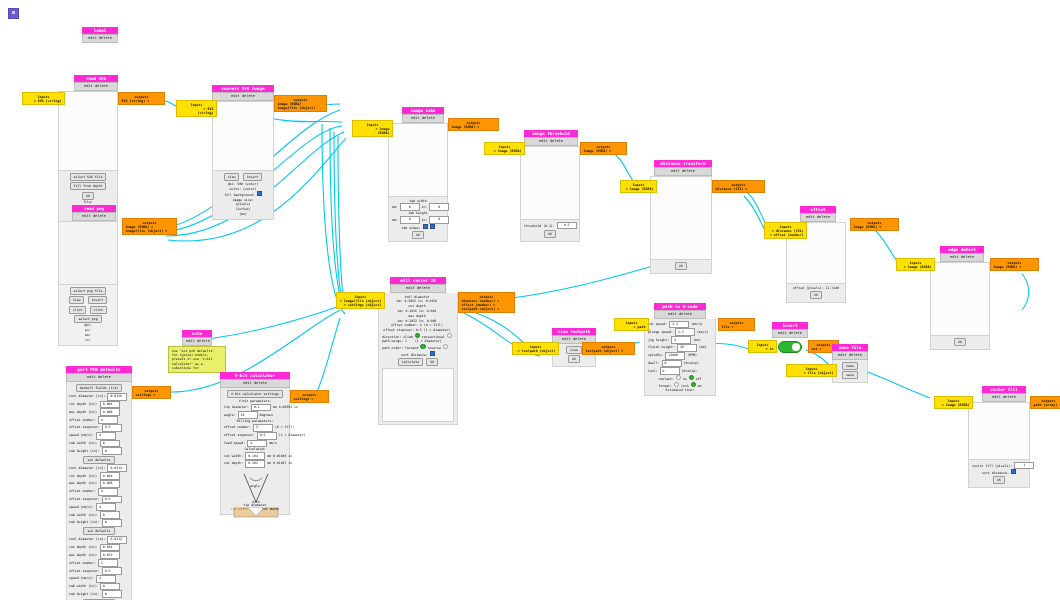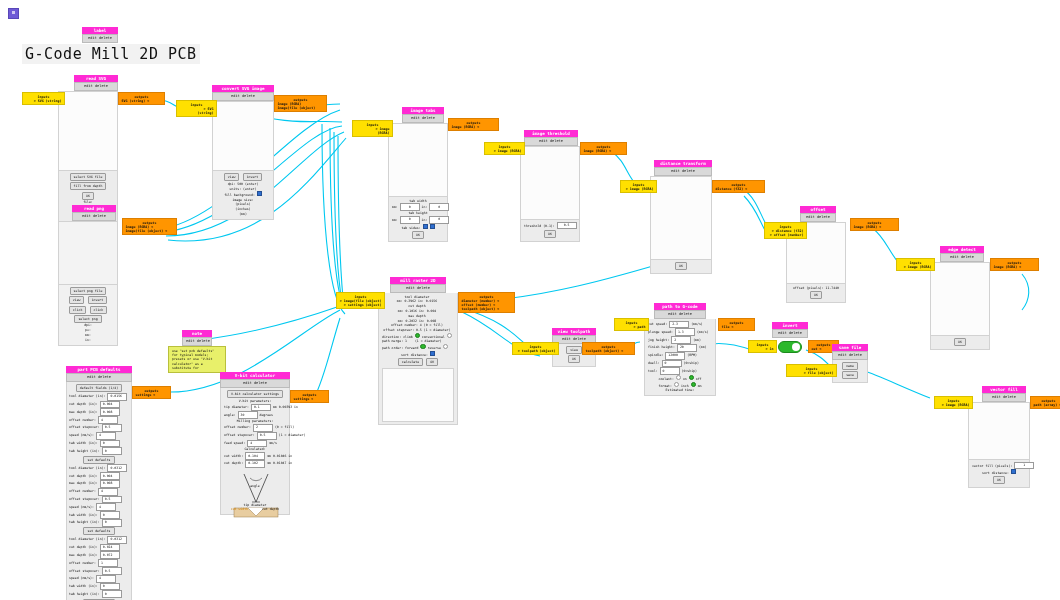--- a/index.html
+++ b/index.html
@@ -91,21 +91,20 @@
       <path d="M862,370 C880,376 900,386 930,398"></path>
       <path d="M960,404 C980,404 1000,402 1022,400"></path>
       <path d="M1000,392 C1006,396 1012,400 1020,402"></path>
     </g>
   </svg>
 
   <div class="app-icon">
       <i></i>
     </div>
 
-  <div class="page-title">G-Code Mill 2D PCB</div>
 
   <div class="node" style="left:82px;top:27px;width:36px;">
     <div class="n-title">label</div>
     <div class="n-sub">edit delete</div>
   </div>
 
   <div class="node" style="left:58px;top:75px;width:60px;">
     <div style="margin-left:16px;width:44px;">
       <div class="n-title">read SVG</div>
       <div class="n-sub">edit delete</div>

